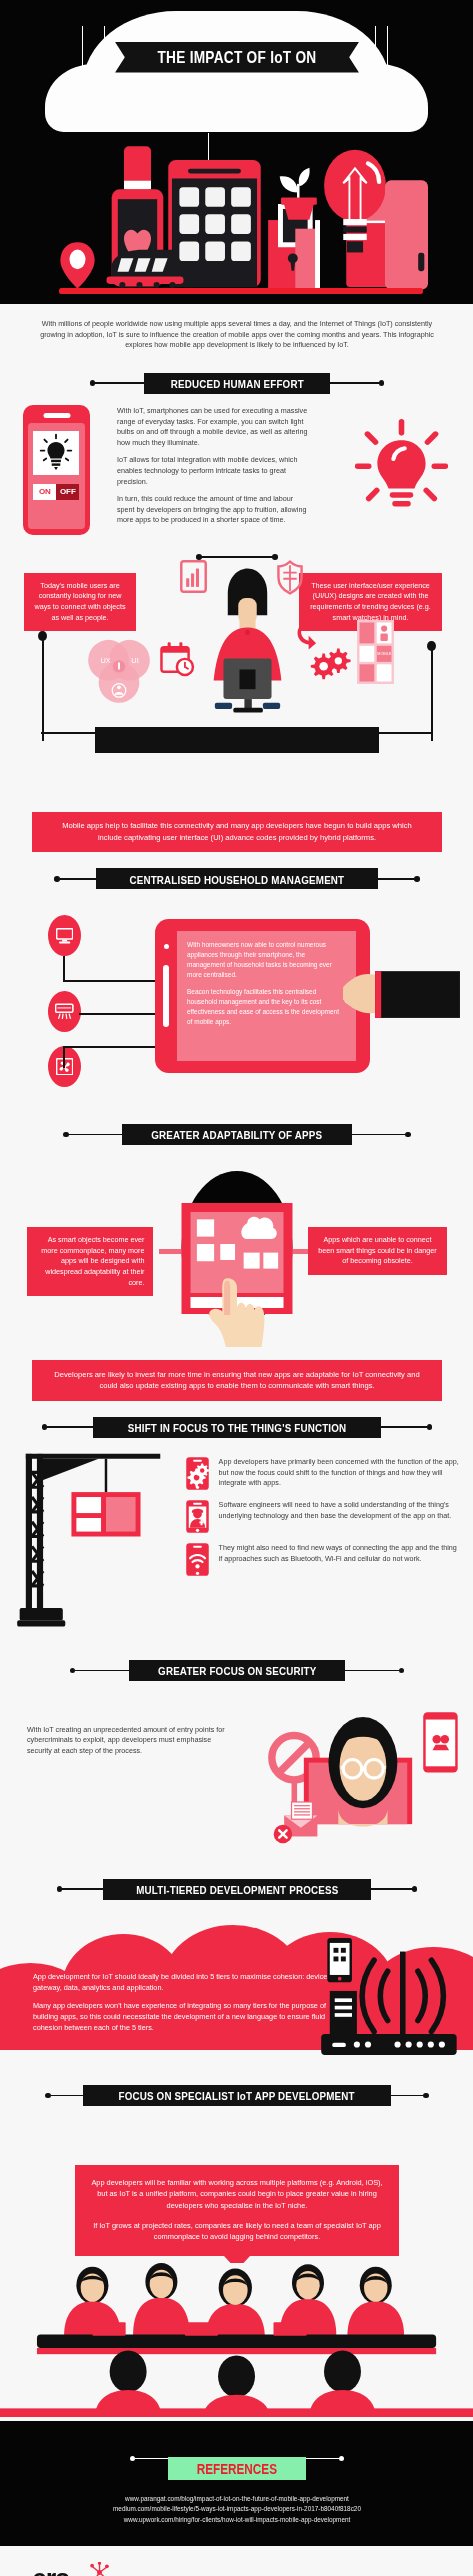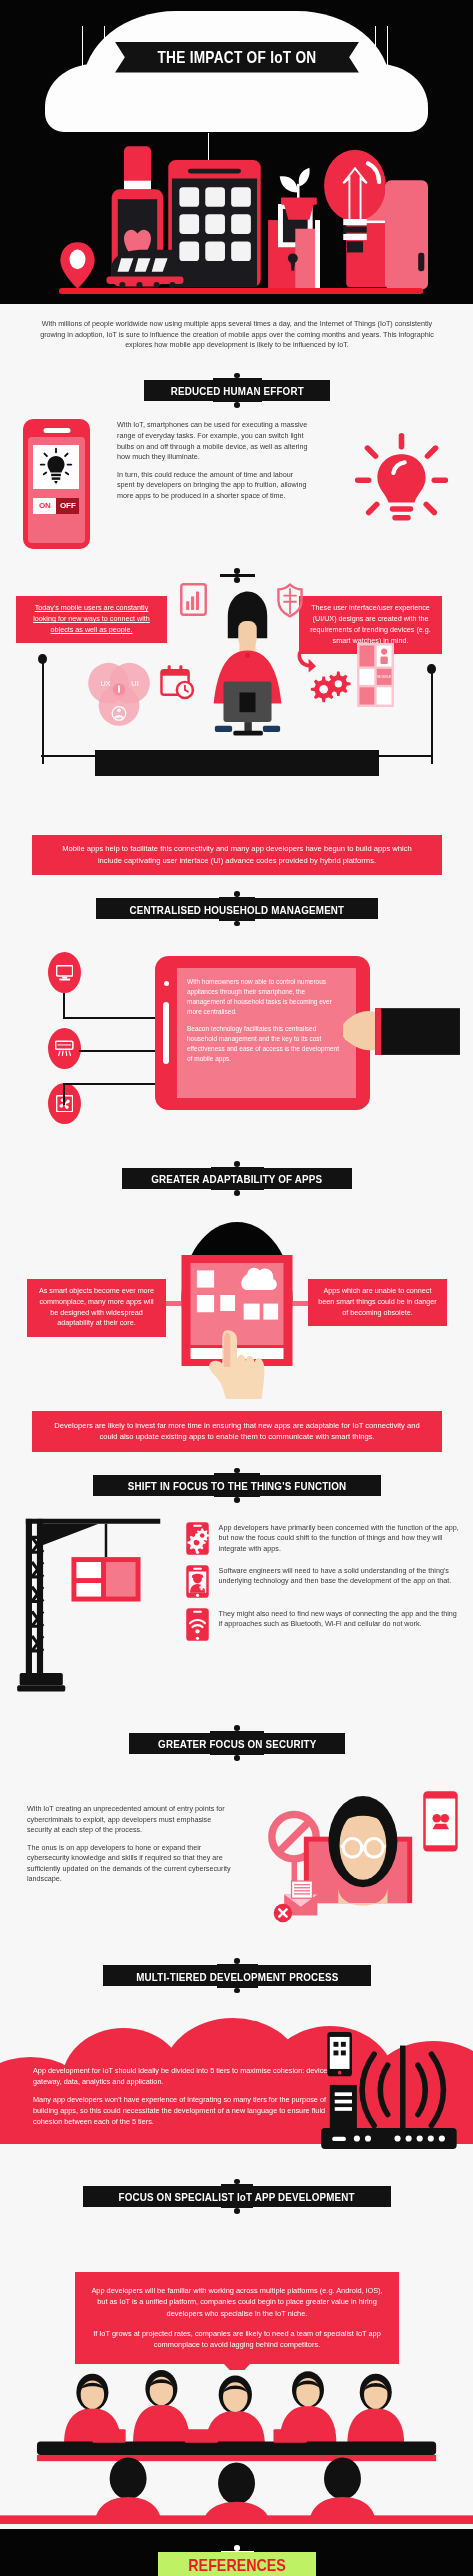--- a/index.html
+++ b/index.html
@@ -80,23 +80,22 @@
   .dev { position:absolute; }
   .ground { position:absolute; left:59px; top:288px; width:364px; height:5.6px; background:#ee1d2b; border-radius:2.5px; }
   .intro {
     padding: 15px 36px 6.2px;
     text-align:center;
     font-size:7.2px;
     line-height:10.5px;
     color:#3a3a3a;
   }
   .heading-row {
-    display:flex; align-items:center; justify-content:space-between;
+    display:flex; align-items:center; justify-content:center;
     margin: 16px 0 2.5px;
-    flex-direction: column;
   }
   .heading-row .endcap { width:5.6px; height:5.6px; border-radius:50%; background:#111; flex:none;}
   .heading-row .ln { height:1.5px; background:#111; flex:none; }
   .banner {
     background:#121212; color:#fff;
     padding: 4.3px 13.6px 3.7px;
     font-size:11.7px; font-weight:bold;
     font-family:"Liberation Sans Narrow","Liberation Sans",sans-serif;
     white-space:nowrap;
     letter-spacing:0.2px;
@@ -131,21 +130,21 @@
   .phone1 .screen { position:absolute; left:5px; top:18.5px; right:5px; bottom:6.2px; background:#f2687d; border-radius:3.7px; }
   .phone1 .bulbcard { position:absolute; left:10px; top:26px; width:46px; height:44px; background:#fff; }
   .phone1 .onoff { position:absolute; left:10px; top:79px; display:flex; width:46px; height:16px; font-size:8px; font-weight:bold; font-family:"Liberation Sans Narrow","Liberation Sans",sans-serif;border-radius:7px; }
   .phone1 .onoff .on { flex:1; background:#fff; color:#ee2a45; display:flex; align-items:center; justify-content:center; }
   .phone1 .onoff .off { flex:1; background:#a51422; color:#fff; display:flex; align-items:center; justify-content:center; }
   .s1 .txt { position:absolute; left:117px; top:10px; width:191px; }
   .bigbulb { position:absolute; right:26px; top:22px; width:93px; height:99px; }
 
   
   .s2 { position:relative; height:241px; }
-  .s2 .lbox { position:absolute; left:16px; top:11px; width:151px;text-decoration:underline; }
+  .s2 .lbox { position:absolute; left:24px; top:11px; width:112px; }
   .s2 .rbox { position:absolute; right:32px; top:11px; width:143px; }
   .s2 .figure { position:absolute; left:0; right:0; top:57px; height:167px; }
   .deskline { position:absolute; left:41px; right:41px; top:170px; height:1.9px; background:#111; }
   .deskpost { position:absolute; width:1.9px; background:#111; }
   .deskdot { position:absolute; width:8.6px; height:10px; border-radius:50%; background:#111; }
   .desk { position:absolute; left:95px; right:95px; top:165px; height:26px; background:#111; }
 
   
   .s3 { position:relative; height:216px; }
   .tablet {
@@ -160,21 +159,21 @@
   .tablet .tx p + p { margin-top:6.8px; }
   .iconpill { position:absolute; width:33px; height:41px; background:#ee2a45; border-radius:50%; display:flex; align-items:center; justify-content:center; }
   .connector { position:absolute; background:#111; }
 
   
   .s4 { position:relative; height:204px; }
   .s4 .blackoval { position:absolute; left:50%; transform:translateX(-50%); top:23.4px; width:111px; height:154px; background:#050505; border-radius:50%; }
   .s4 .pad { position:absolute; left:50%; transform:translateX(-50%); top:56px; width:111px; height:111px; background:#ee2a45; }
   .s4 .padscreen { position:absolute; left:8.6px; top:8.6px; right:8.6px; bottom:21px; background:#f4798b; }
   .s4 .padbar { position:absolute; left:8.6px; bottom:6.2px; right:8.6px; height:11px; background:#fff; }
-  .s4 .lbox { position:absolute; left:27px; top:80px; width:139px; }
+  .s4 .lbox { position:absolute; left:27px; top:80px; width:126px;text-align:right; }
   .s4 .rbox { position:absolute; right:27px; top:80px; width:139px; }
   .s4 .linkline { position:absolute; top:102px; height:5px; background:#f2697e; }
 
   
   .s5 { position:relative; height:204px; }
   .s5 .list { position:absolute; left:185px; top:16px; right:15px; }
   .s5 .row { display:flex; gap:8.6px; margin-bottom:8px; align-items:flex-start; }
   .s5 .row .ic { flex:none; width:25px; height:35px; }
   .s5 .row .tx { font-size:7.2px; line-height:10.5px; color:#3a3a3a; padding-top:1.2px; }
   .crane { position:absolute; left:12.3px; top:3.7px; width:167px; height:185px; }
@@ -205,24 +204,25 @@
     content:""; position:absolute; left:50%; transform:translateX(-50%);
     bottom:-13.6px; border-left:13.6px solid transparent; border-right:13.6px solid transparent;
     border-top:14px solid #ee2a45;
   }
   .bubble p + p { margin-top:8.6px; }
   .meeting { position:absolute; left:0; right:0; top:154px; height:154px; }
 
   
   .refwrap { background:#050505; padding:16px 0 21px; margin-top:3.7px; }
   .refbanner {
-    background:#bef264; color:#ee1d2b;
+    background:#86efac; color:#ee1d2b;
     padding:3.7px 21px 3.1px;
-    font-size:17px; font-weight:bold;
+    font-size:14px; font-weight:bold;
     font-family:"Liberation Sans Narrow","Liberation Sans",sans-serif;
+    margin-top:20px;
   }
   .refbanner span{ display:inline-block; transform:scaleX(0.84); }
   .refs { text-align:center; color:#e9e9e9; font-size:6.4px; line-height:10.5px; margin-top:13.6px; }
   .footer { background:#f7f7f7; height:83px; position:relative; }
   .logo { position:absolute; left:32px; top:20px; }
   .logo .word { font-size:27px; font-weight:bold; color:#111; letter-spacing:-1.2px; line-height:26px; font-family:"Liberation Sans",sans-serif; }
   .logo .mol { position:absolute; left:57px; top:-3.7px; width:21px; height:21px; }
   .sitebadge { position:absolute; right:37px; top:33px; font-size:16px; font-weight:bold; color:#111; letter-spacing:-0.6px; }
 </style>
 </head>
@@ -392,20 +392,21 @@
         </svg>
       </div>
       <div class="onoff">
         <div class="on">ON</div>
         <div class="off">OFF</div>
       </div>
     </div>
 
     <div class="txt bodytext">
       <p>With IoT, smartphones can be used for executing a massive range of everyday tasks. For example, you can switch light bulbs on and off through a mobile device, as well as altering how much they illuminate.</p>
+      <p>IoT allows for total integration with mobile devices, which enables technology to perform intricate tasks to great precision.</p>
       <p>In turn, this could reduce the amount of time and labour spent by developers on bringing the app to fruition, allowing more apps to be produced in a shorter space of time.</p>
     </div>
 
     <svg class="bigbulb" viewBox="0 0 150 160">
       <path d="M75 36 C52 36 36 53 36 74 C36 92 50 100 54 114 L96 114 C100 100 114 92 114 74 C114 53 98 36 75 36Z" fill="#ee2a45"></path>
       <path d="M62 66 C64 56 72 50 80 49" stroke="#fff" stroke-width="7" fill="none" stroke-linecap="round"></path>
       <rect x="56" y="120" width="38" height="9" rx="4" fill="#ee2a45"></rect>
       <rect x="60" y="134" width="30" height="9" rx="4" fill="#ee2a45"></rect>
       <g stroke="#ee2a45" stroke-width="9" stroke-linecap="round">
         <line x1="75" y1="6" x2="75" y2="24"></line>
@@ -706,21 +707,20 @@
     <span class="endcap"></span>
     <span class="ln" style="width:54px"></span>
     <span class="banner"><span>GREATER FOCUS ON SECURITY</span></span>
     <span class="ln" style="width:54px"></span>
     <span class="endcap"></span>
   </div>
 
   <div class="s6">
     <div class="txt bodytext">
       <p>With IoT creating an unprecedented amount of entry points for cybercriminals to exploit, app developers must emphasise security at each step of the process.</p>
-      <p>The onus is on app developers to hone or expand their cybersecurity knowledge and skills if required so that they are sufficiently updated on the demands of the current cybersecurity landscape.</p>
     </div>
 
     <svg class="art" viewBox="0 0 330 260">
       <circle cx="48" cy="110" r="36" fill="none" stroke="#f2687d" stroke-width="12"></circle>
       <line x1="25" y1="133" x2="71" y2="87" stroke="#f2687d" stroke-width="12"></line>
       <rect x="44" y="146" width="9" height="46" fill="#f2687d"></rect>
       <rect x="64" y="110" width="176" height="108" fill="#ee2a45"></rect>
       <rect x="72" y="118" width="160" height="100" fill="#f2687d"></rect>
       <ellipse cx="160" cy="118" rx="56" ry="74" fill="#111"></ellipse>
       <ellipse cx="160" cy="124" rx="38" ry="56" fill="#f2cda8"></ellipse>

